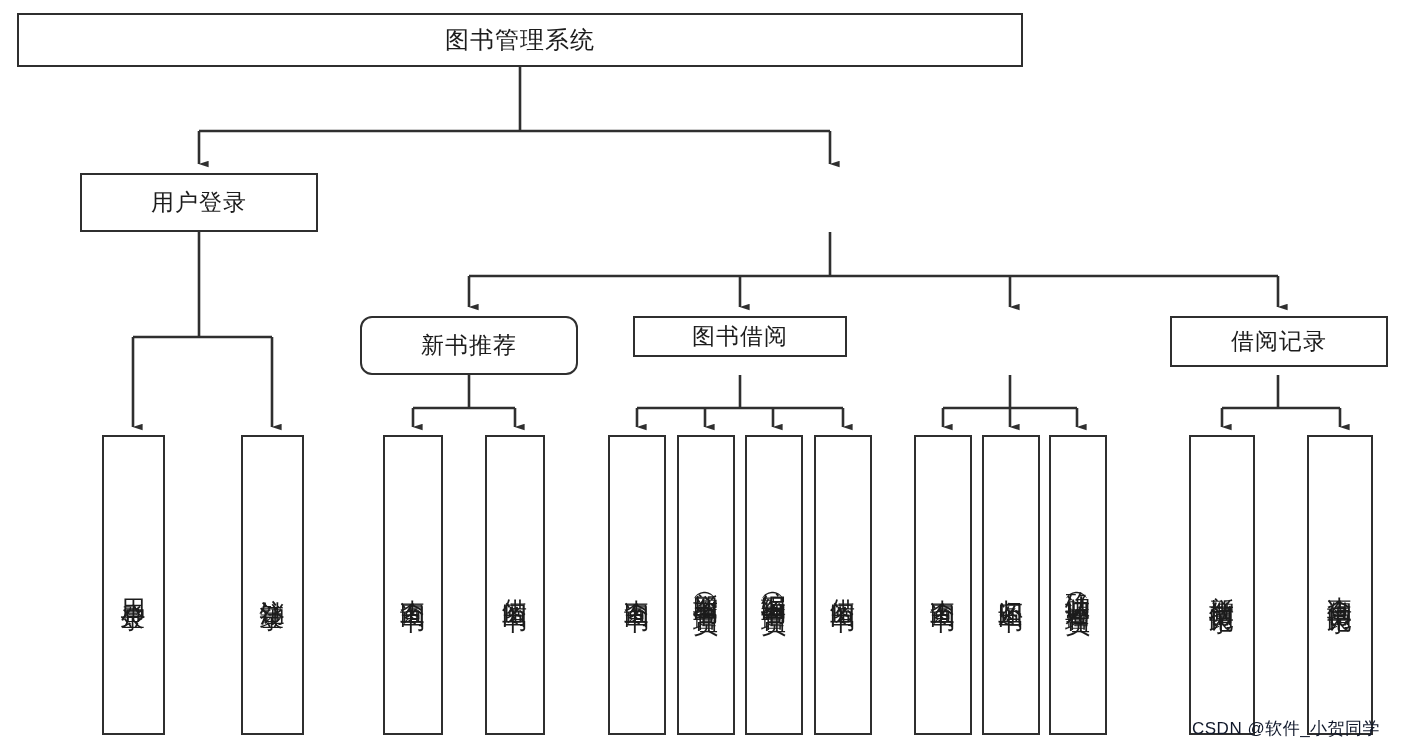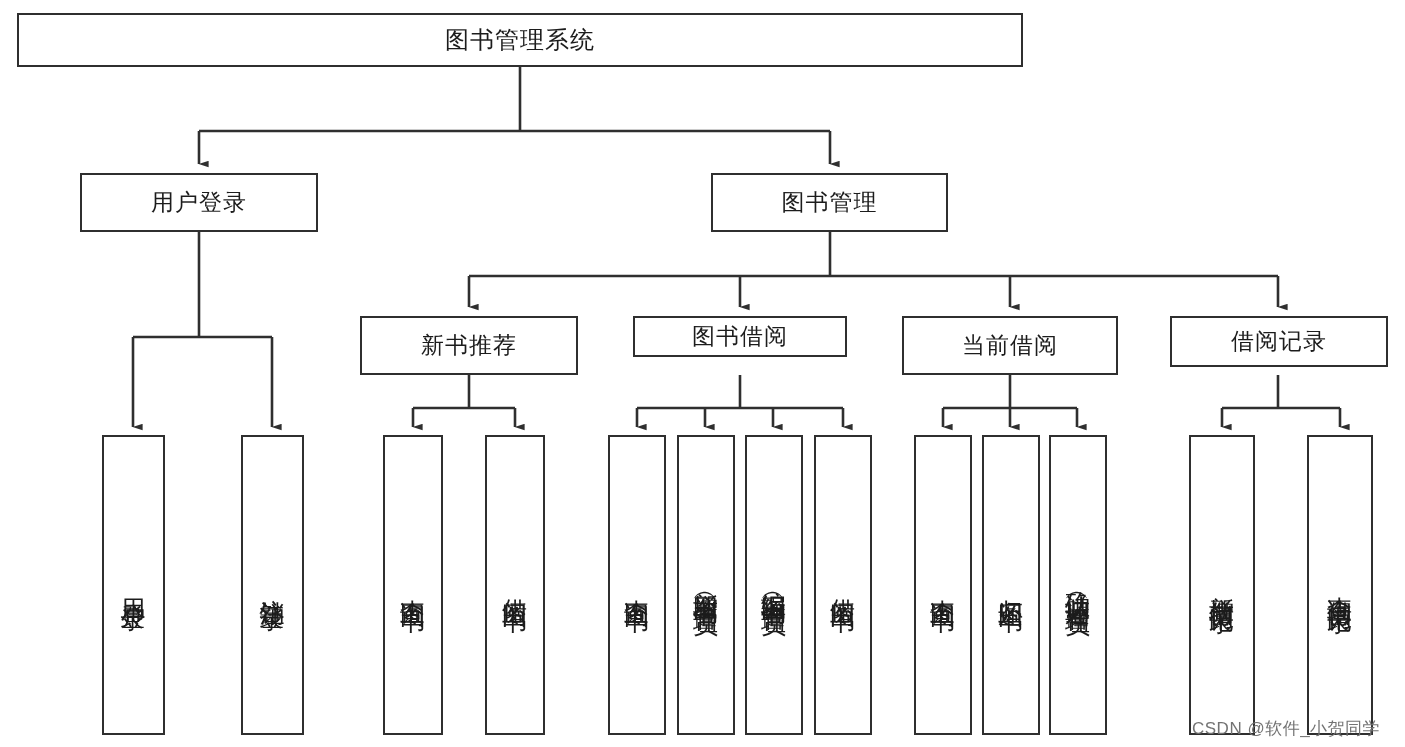--- a/index.html
+++ b/index.html
@@ -52,21 +52,21 @@
     font-size: 25px;
     line-height: 1.04;
     letter-spacing: 3px;
     text-align: center;
     max-height: 286px;
     white-space: nowrap;
   }
   .watermark {
     position: absolute;
     font-size: 17px;
-    color: #737373;
+    color: #0f172a;
     letter-spacing: 0.5px;
     white-space: nowrap;
     user-select: none;
   }
 </style>
 </head>
 <body>
 
 <div id="canvas">
 
@@ -120,32 +120,26 @@
     </g>
   </svg>
 
   <div class="node root node-h" style="left:17px; top:13px; width:1006px; height:54px;">
     <span class="label">图书管理系统</span>
   </div>
 
   <div class="node node-h" style="left:80px; top:173px; width:238px; height:59px;">
     <span class="label">用户登录</span>
   </div>
-  <div class="node node-h" style="left:711px; top:173px; width:237px; height:59px;">
-    <span class="label">图书管理</span>
-  </div>
 
-  <div class="node node-h" style="left:360px; top:316px; width:218px; height:59px;">
+  <div class="node node-h" style="left:360px; top:316px; width:218px; height:59px;border-radius:12px;">
     <span class="label">新书推荐</span>
   </div>
   <div class="node node-h" style="left:633px; top:316px; width:214px; height:41px;">
     <span class="label">图书借阅</span>
-  </div>
-  <div class="node node-h" style="left:902px; top:316px; width:216px; height:59px;">
-    <span class="label">当前借阅</span>
   </div>
   <div class="node node-h" style="left:1170px; top:316px; width:218px; height:51px;">
     <span class="label">借阅记录</span>
   </div>
 
   <div class="node node-v" style="left:102px; top:435px; width:63px; height:300px;">
     <span class="label">用户登录</span>
   </div>
   <div class="node node-v" style="left:241px; top:435px; width:63px; height:300px;">
     <span class="label">注销登录</span>

